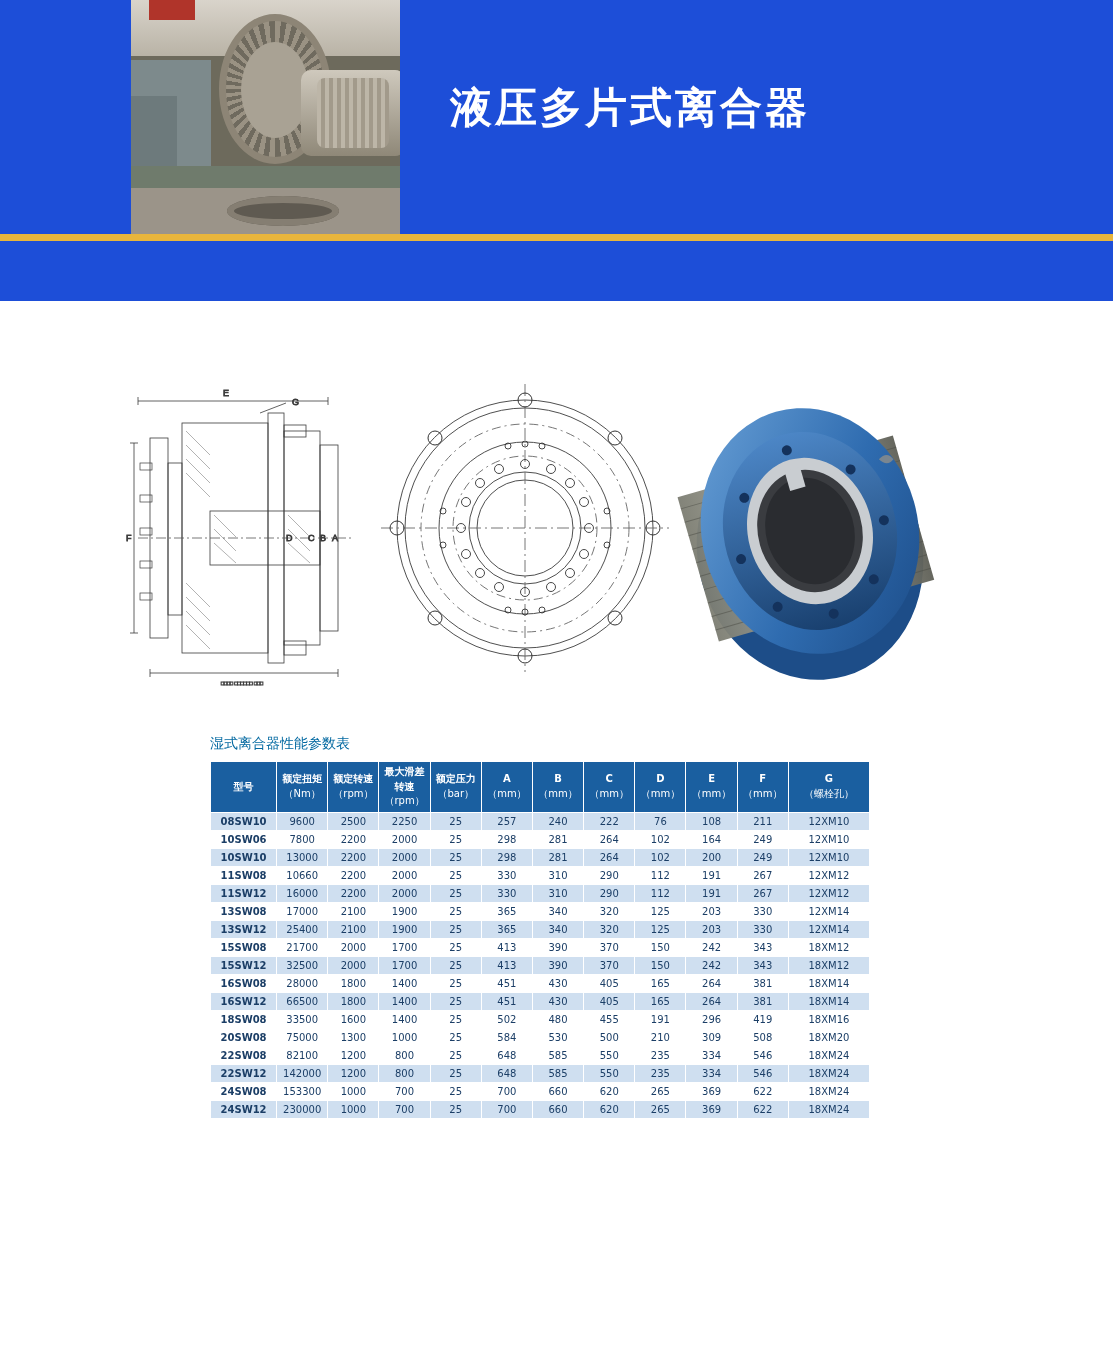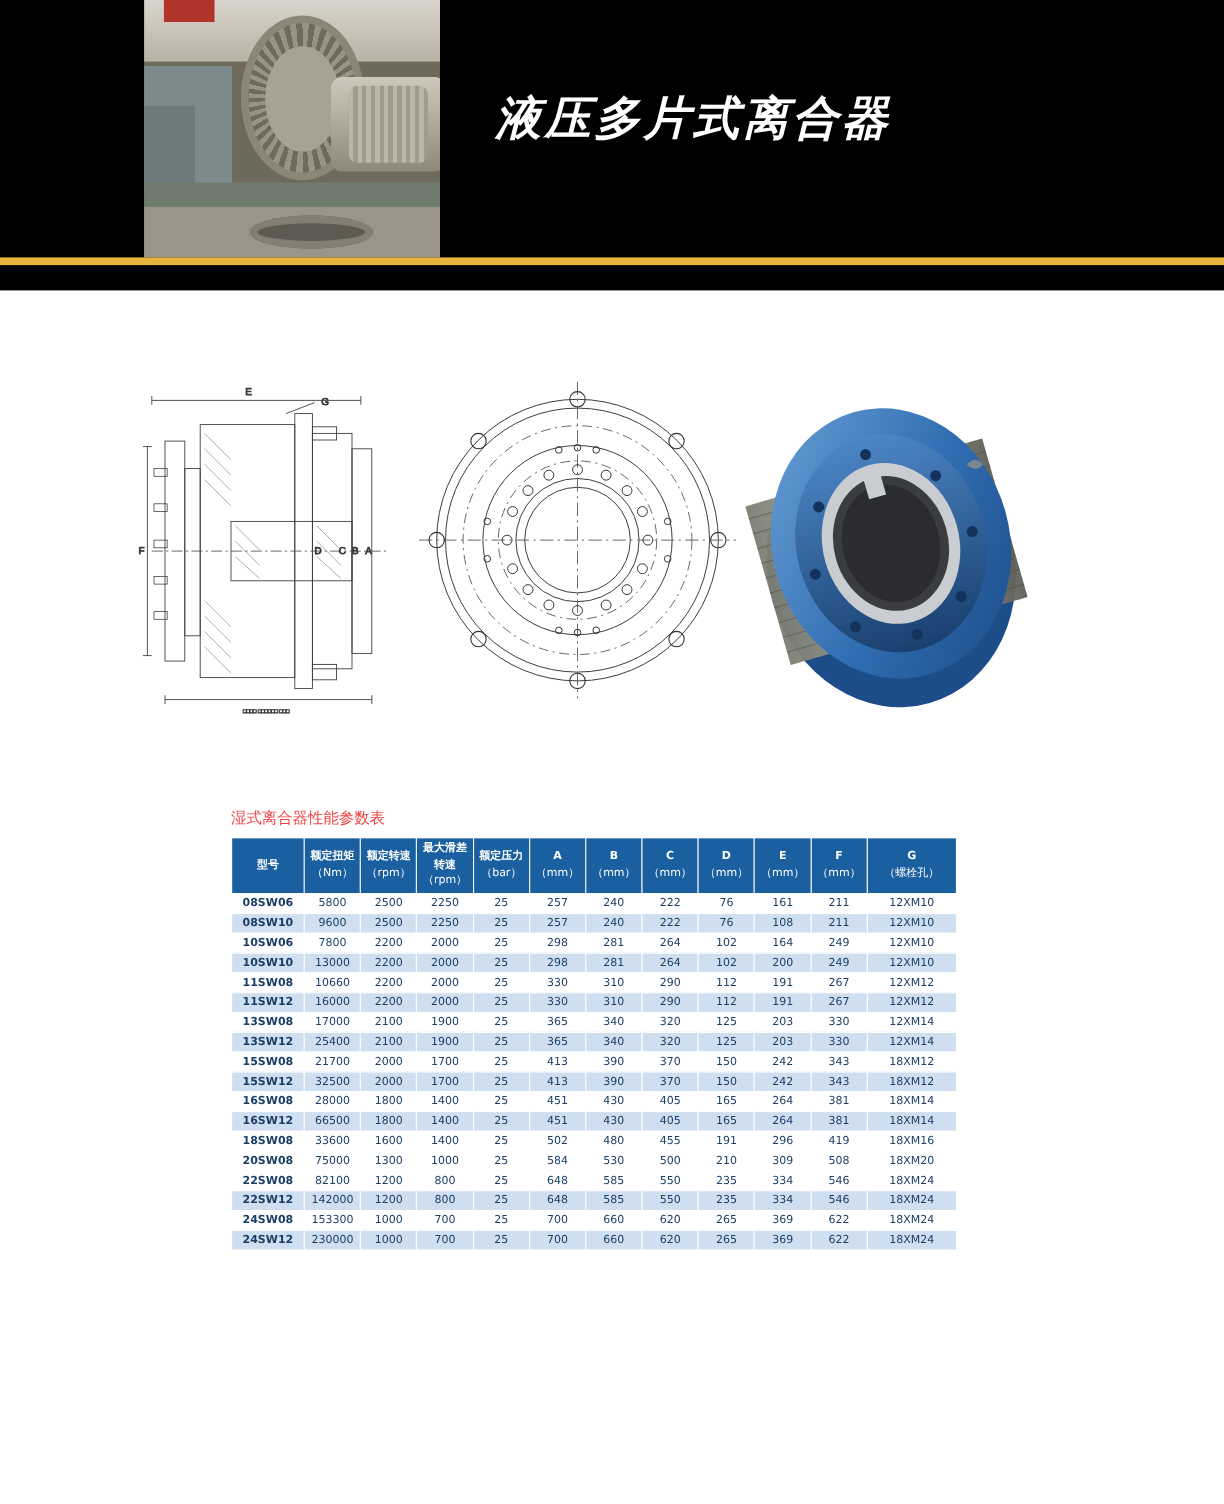--- a/index.html
+++ b/index.html
@@ -10,24 +10,23 @@
     background: #ffffff;
     font-family: "Liberation Sans", sans-serif;
     position: relative;
     overflow: hidden;
   }
 
   
   .header {
     position: relative;
     width: 1113px;
-    height: 264px;
-    background: #000000;
+    height: 301px;
+    background: #1d4ed8;
     overflow: hidden;
-    font-style: italic;
   }
   .header-photo {
     position: absolute;
     left: 131px;
     top: 0;
     width: 269px;
     height: 234px;
     overflow: hidden;
     background: #6d6a5c;
   }
@@ -81,21 +80,21 @@
 
   
   .table-wrap {
     position: absolute;
     left: 210px;
     top: 735px;
     width: 660px;
   }
   .table-caption {
     font-size: 14px;
-    color: #ef4444;
+    color: #0369a1;
     margin-bottom: 8px;
     font-family: "DejaVu Sans", sans-serif;
   }
   table.spec {
     border-collapse: collapse;
     width: 660px;
     table-layout: fixed;
   }
   table.spec th {
     background: #1a5fa0;
@@ -385,34 +384,20 @@
         </th>
         <th>
           <span>F</span><span class="u">（mm）</span>
         </th>
         <th>
           <span>G</span><span class="u">（螺栓孔）</span>
         </th>
       </tr>
     </thead>
     <tbody>
-        <tr class="odd">
-          <td class="model">08SW06</td>
-          <td>5800</td>
-          <td>2500</td>
-          <td>2250</td>
-          <td>25</td>
-          <td>257</td>
-          <td>240</td>
-          <td>222</td>
-          <td>76</td>
-          <td>161</td>
-          <td>211</td>
-          <td>12XM10</td>
-        </tr>
         <tr class="even">
           <td class="model">08SW10</td>
           <td>9600</td>
           <td>2500</td>
           <td>2250</td>
           <td>25</td>
           <td>257</td>
           <td>240</td>
           <td>222</td>
           <td>76</td>
@@ -555,21 +540,21 @@
           <td>451</td>
           <td>430</td>
           <td>405</td>
           <td>165</td>
           <td>264</td>
           <td>381</td>
           <td>18XM14</td>
         </tr>
         <tr class="odd">
           <td class="model">18SW08</td>
-          <td>33600</td>
+          <td>33500</td>
           <td>1600</td>
           <td>1400</td>
           <td>25</td>
           <td>502</td>
           <td>480</td>
           <td>455</td>
           <td>191</td>
           <td>296</td>
           <td>419</td>
           <td>18XM16</td>

